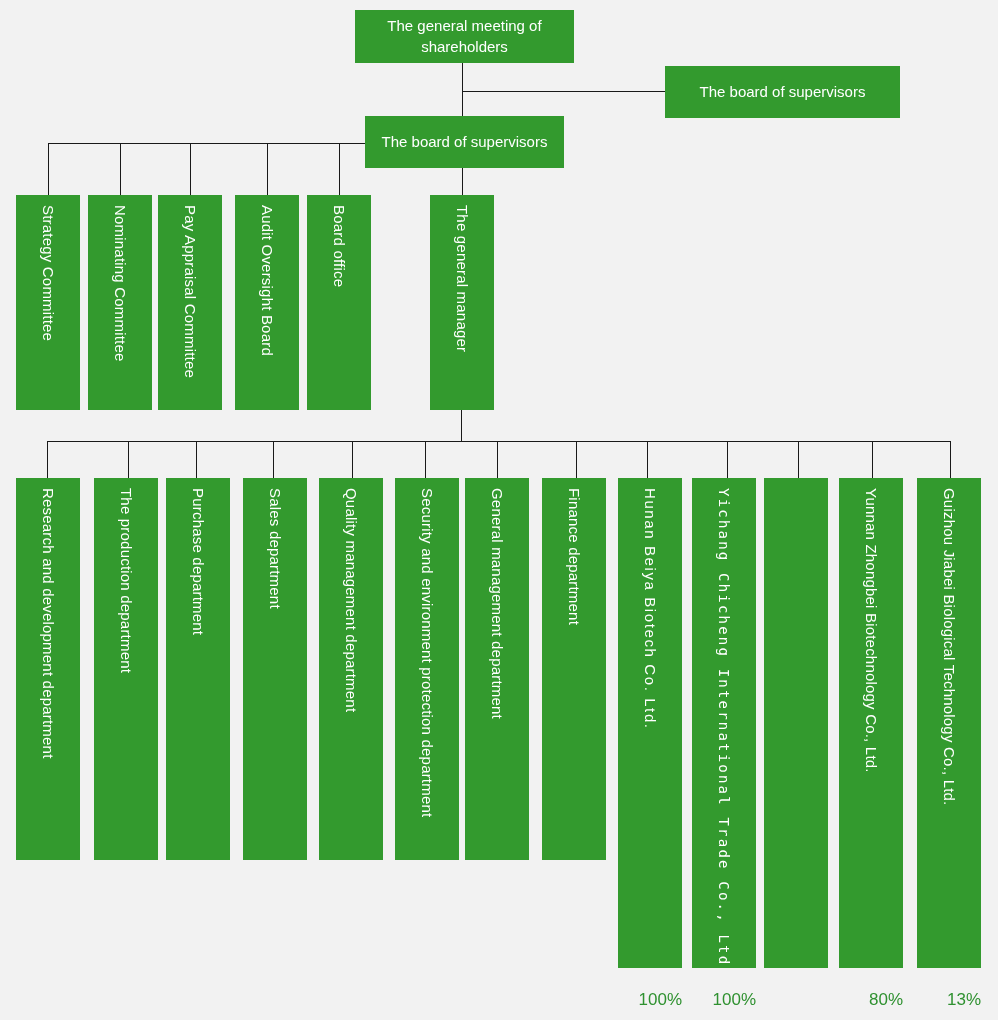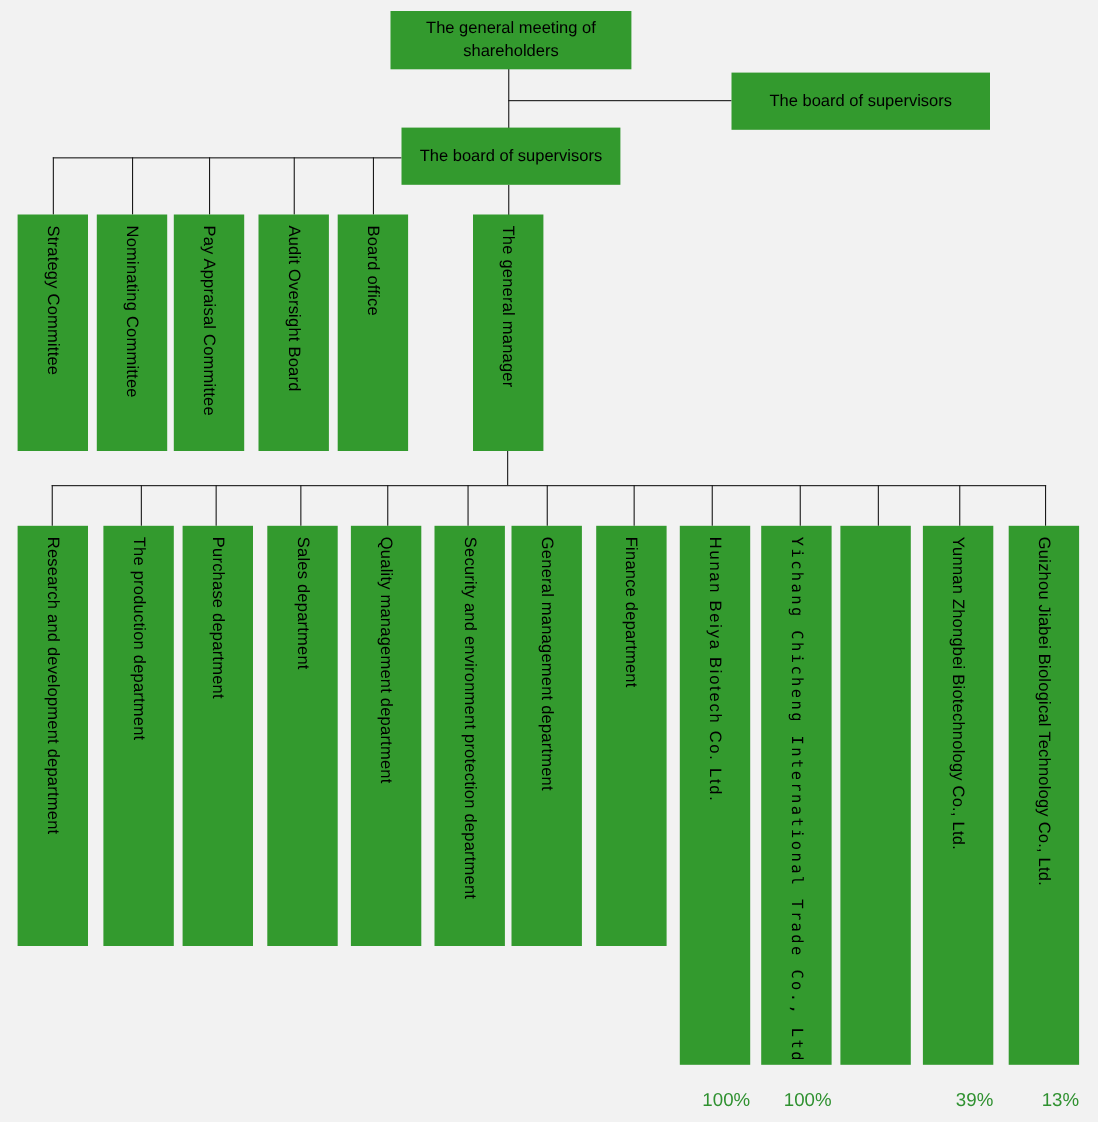--- a/index.html
+++ b/index.html
@@ -13,21 +13,21 @@
   #chart {
     position: relative;
     width: 998px;
     height: 1020px;
     background: #f2f2f2;
     overflow: hidden;
   }
   .box {
     position: absolute;
     background: #339a2e;
-    color: #000000;
+    color: #ffffff;
     box-sizing: border-box;
     display: flex;
     align-items: center;
     justify-content: center;
     text-align: center;
   }
   
   .box.horiz {
     font-size: 15px;
     line-height: 1.35;
@@ -166,16 +166,16 @@
   <div class="box vert" style="left:839px; top:478px; width:64px; height:490px;">
     <span class="vlabel">Yunnan Zhongbei Biotechnology Co., Ltd.</span>
   </div>
   <div class="box vert" style="left:917px; top:478px; width:64px; height:490px;">
     <span class="vlabel">Guizhou Jiabei Biological Technology Co., Ltd.</span>
   </div>
 
   <div class="pct" style="left:618px; top:990px; width:64px;">100%</div>
   <div class="pct" style="left:692px; top:990px; width:64px;">100%</div>
   <div class="pct" style="left:764px; top:990px; width:64px;"></div>
-  <div class="pct" style="left:839px; top:990px; width:64px;">39%</div>
+  <div class="pct" style="left:839px; top:990px; width:64px;">80%</div>
   <div class="pct" style="left:917px; top:990px; width:64px;">13%</div>
 
 </div>
 
 </body></html>

